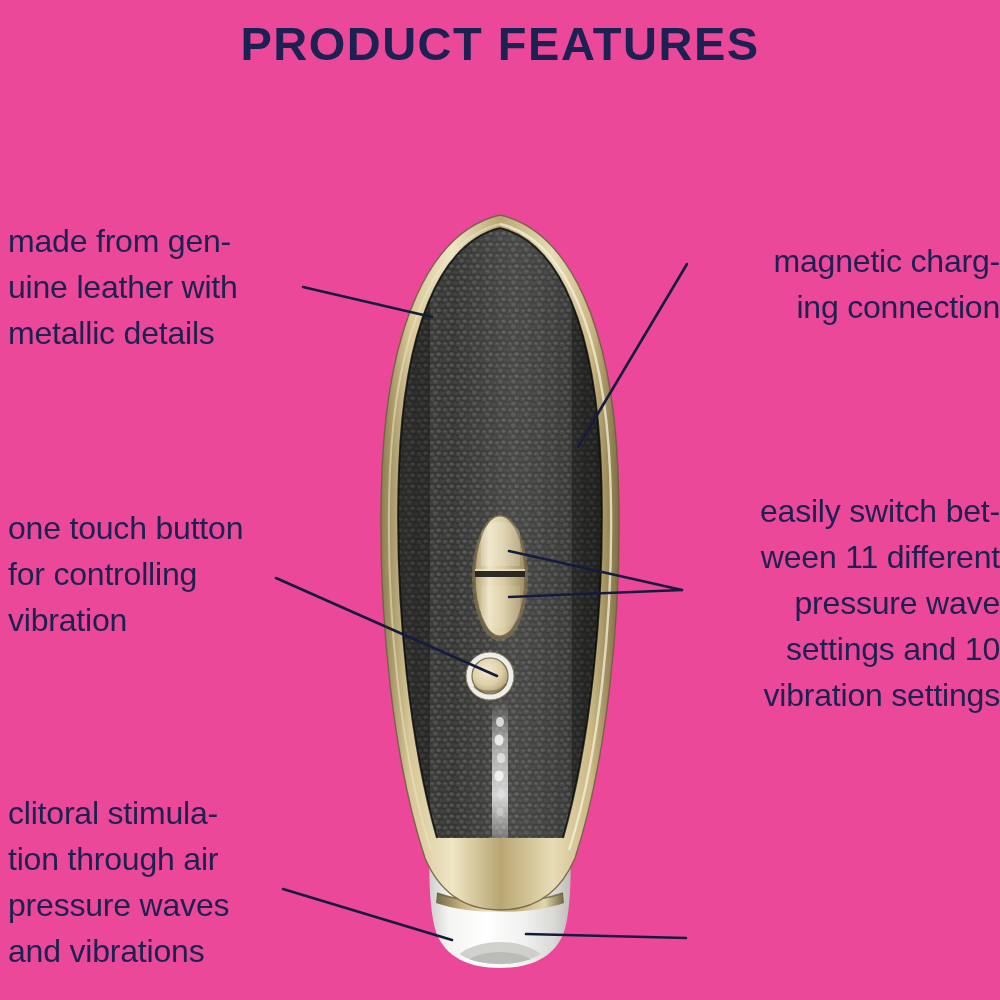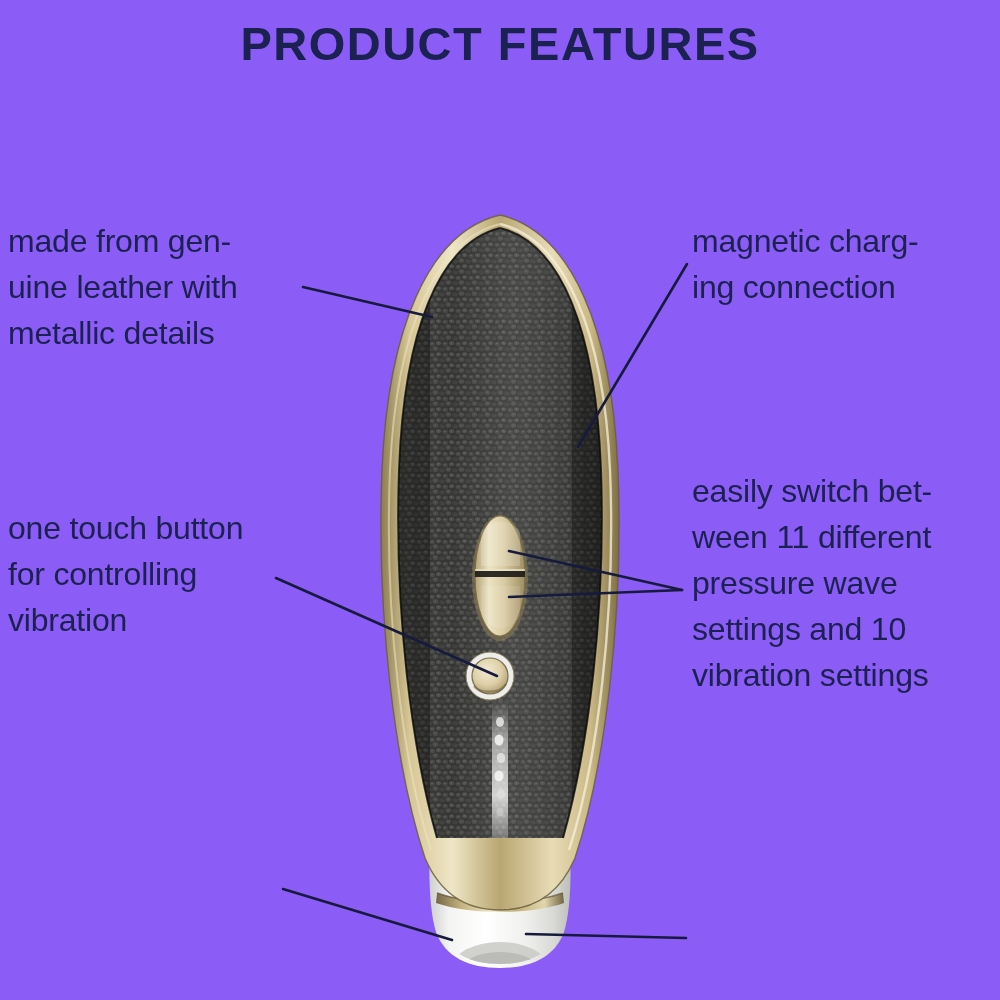--- a/index.html
+++ b/index.html
@@ -7,21 +7,21 @@
     padding: 0;
     background: #ffffff;
   }
   body {
     font-family: "Liberation Sans", sans-serif;
   }
   #canvas {
     position: relative;
     width: 1000px;
     height: 1000px;
-    background: #8b5cf6;
+    background: #ec4899;
     overflow: hidden;
   }
 
   
   #title {
     position: absolute;
     left: 0;
     top: 16px;
     width: 1000px;
     text-align: center;
@@ -38,21 +38,21 @@
     position: absolute;
     color: #1b2150;
     font-family: "Liberation Sans", sans-serif;
     font-size: 32px;
     line-height: 46px;
     font-weight: 500;
     letter-spacing: -0.2px;
     white-space: pre-line;
   }
   .callout.left  { text-align: left; }
-  .callout.right { text-align: left; }
+  .callout.right { text-align: right; margin-top: 20px; }
 
   #callout-leather   { left: 8px;  top: 218px; width: 330px; }
   #callout-onetouch  { left: 8px;  top: 505px; width: 330px; }
   #callout-clitoral  { left: 8px;  top: 790px; width: 330px; }
   #callout-magnetic  { left: 692px; top: 218px; width: 308px; }
   #callout-settings  { left: 692px; top: 468px; width: 308px; }
   #callout-silicone  { left: 692px; top: 888px; width: 308px; }
 
   
   #leaders, #device {
@@ -274,20 +274,24 @@
   </svg>
 
   <div class="callout left" id="callout-onetouch">one touch button
 for controlling
 vibration</div>
 
   <div class="callout left" id="callout-leather">made from gen-
 uine leather with
 metallic details</div>
 
+  <div class="callout left" id="callout-clitoral">clitoral stimula-
+tion through air
+pressure waves
+and vibrations</div>
 
   <div class="callout right" id="callout-magnetic">magnetic charg-
 ing connection</div>
 
   <div class="callout right" id="callout-settings">easily switch bet-
 ween 11 different
 pressure wave
 settings and 10
 vibration settings</div>
 

